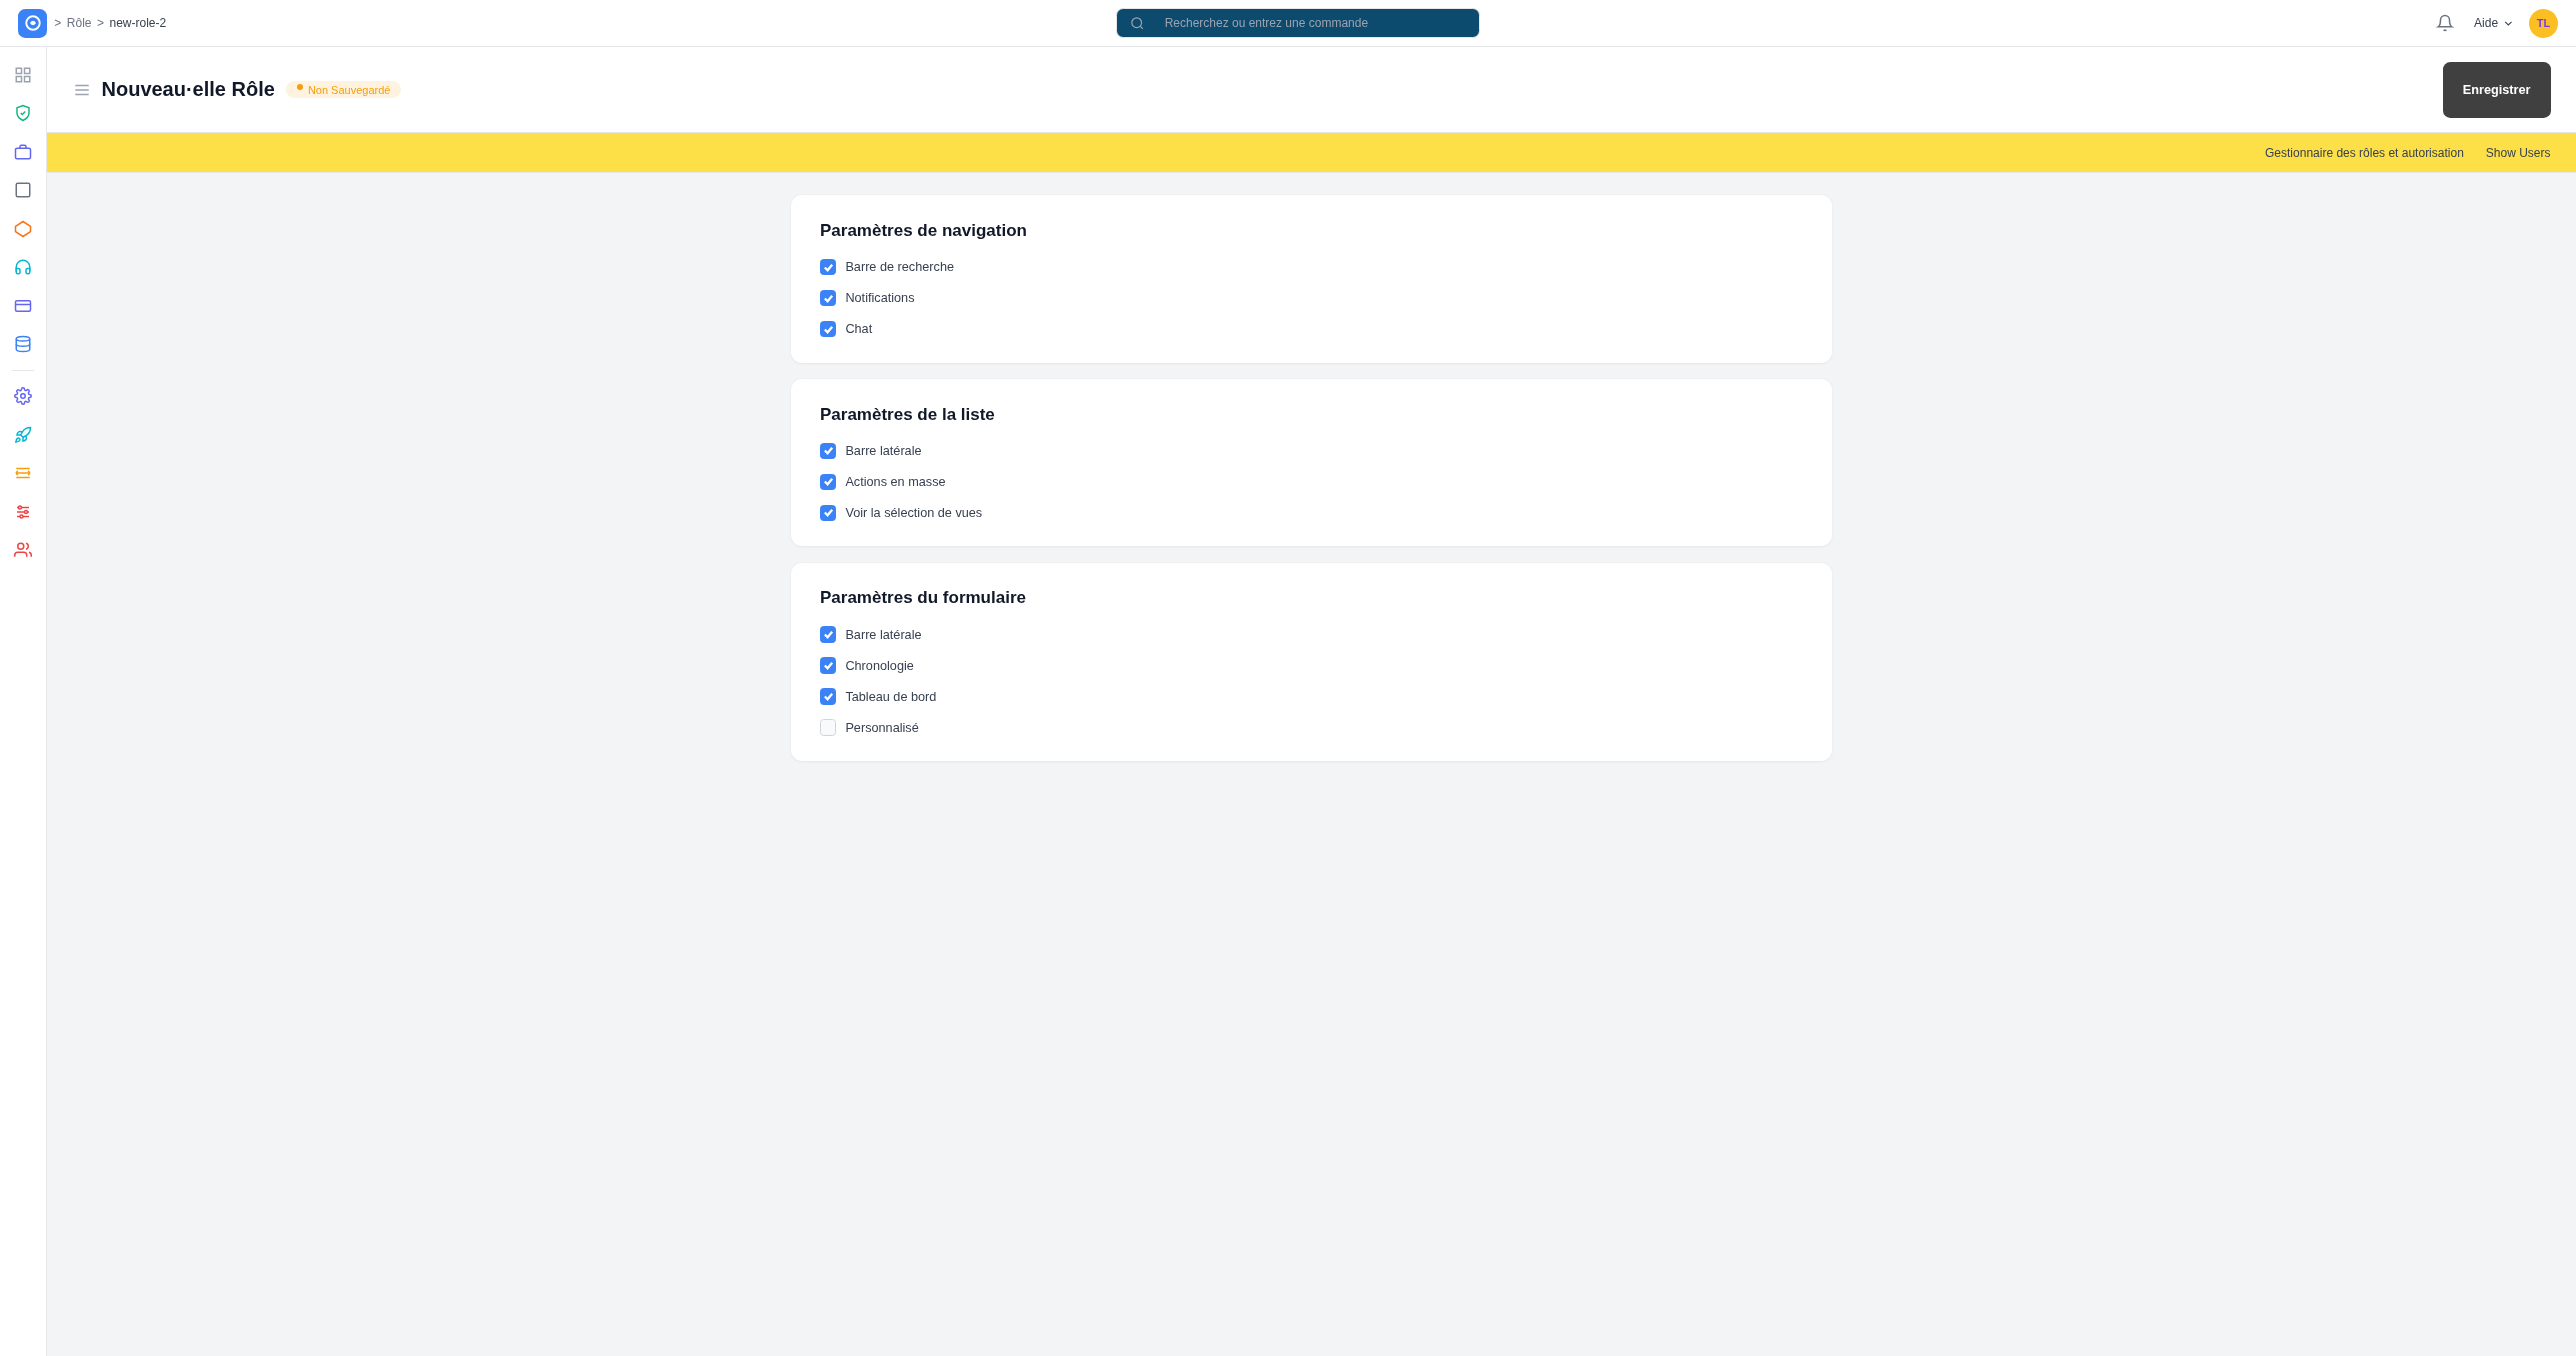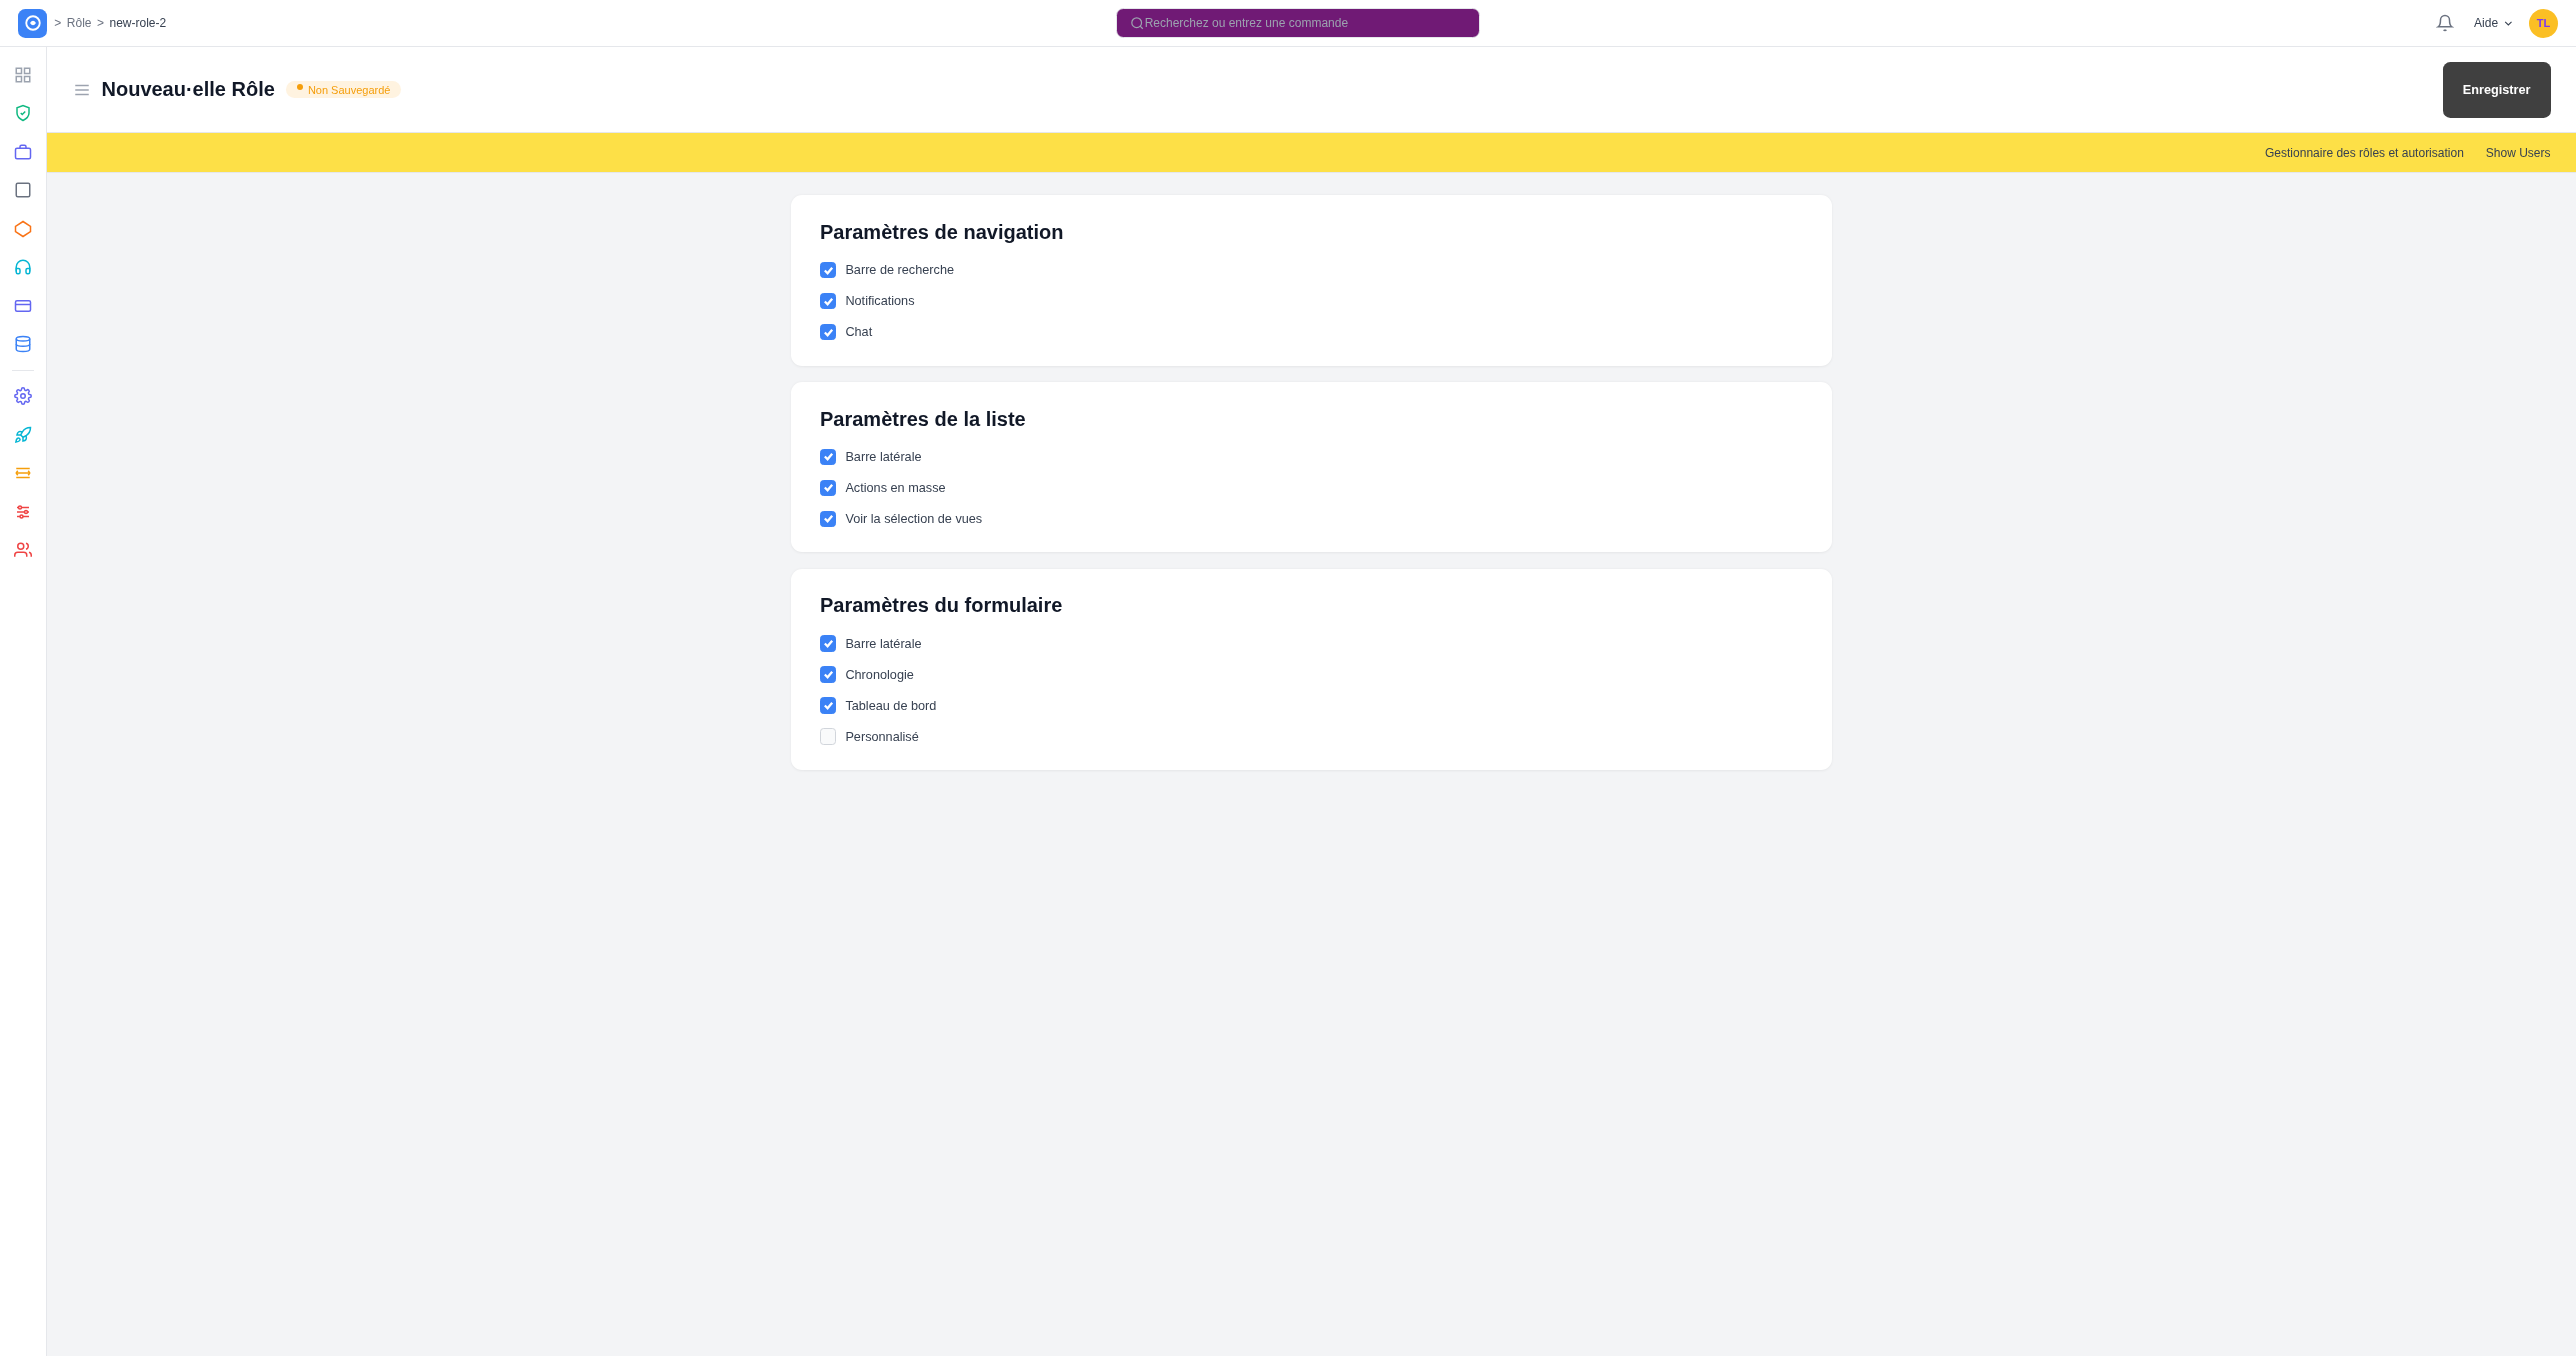--- a/index.html
+++ b/index.html
@@ -12,22 +12,22 @@
       border-bottom: 0.9px solid #e5e7eb; position: fixed; top: 0; left: 0; right: 0; z-index: 100;
     }
     .topbar-left { display: flex; align-items: center; gap: 7.3px; }
     .topbar-logo { width: 29px; height: 29px; border-radius: 7.3px; background: #3b82f6; display: flex; align-items: center; justify-content: center; }
     .topbar-logo svg { width: 18px; height: 18px; }
     .breadcrumb { display: flex; align-items: center; gap: 5.5px; color: #6b7280; font-size: 12px; }
     .breadcrumb-current { color: #374151; font-weight: 500; }
 
     .topbar-center { flex: 1; max-width: 364px; margin: 0 auto; }
     .search-bar {
-      display: flex; align-items: center; gap: 0;
-      background: #701a75; border: 0.9px solid #e5e7eb; border-radius: 7.3px;
+      display: flex; align-items: center; gap: 20px;
+      background: #0c4a6e; border: 0.9px solid #e5e7eb; border-radius: 7.3px;
       padding: 6.4px 12.7px; color: #9ca3af; font-size: 12px; cursor: pointer;
     }
     .search-bar svg { width: 14.6px; height: 14.6px; flex-shrink: 0; }
 
     .topbar-right { display: flex; align-items: center; gap: 14.6px; }
     .topbar-icon { width: 29px; height: 29px; display: flex; align-items: center; justify-content: center; cursor: pointer; color: #6b7280; border-radius: 5.5px; }
     .aide-btn { display: flex; align-items: center; gap: 3.6px; color: #374151; cursor: pointer; font-size: 12px; }
     .avatar { width: 29px; height: 29px; border-radius: 50%; background: #fbbf24; display: flex; align-items: center; justify-content: center; font-size: 11px; font-weight: 600; color: #7c3aed; cursor: pointer; }
 
     
@@ -74,21 +74,21 @@
     .sub-nav-link { font-size: 12px; color: #374151; cursor: pointer; padding: 3.6px 0; }
 
     
     .content-area { padding: 22px 25.5px; display: flex; flex-direction: column; gap: 16.4px; max-width: 1092px; margin: 0 auto; }
 
     
     .section-card {
       background: #fff; border-radius: 11px; padding: 25.5px 29px;
       box-shadow: 0 0.9px 2.7px rgba(0,0,0,0.06);
     }
-    .section-title { font-size: 20px; font-weight: 700; color: #111827; margin-bottom: 18px; }
+    .section-title { font-size: 17px; font-weight: 700; color: #111827; margin-bottom: 18px; }
 
     .checkbox-list { display: flex; flex-direction: column; gap: 14.6px; }
     .checkbox-item { display: flex; align-items: center; gap: 9px; cursor: pointer; }
     .checkbox-box {
       width: 16.4px; height: 16.4px; border-radius: 3.6px; border: 1.8px solid #93c5fd;
       background: #eff6ff; display: flex; align-items: center; justify-content: center; flex-shrink: 0;
     }
     .checkbox-box.checked { background: #3b82f6; border-color: #3b82f6; }
     .checkbox-box.unchecked { background: #f9fafb; border-color: #d1d5db; }
     .checkbox-box svg { width: 11px; height: 11px; }

